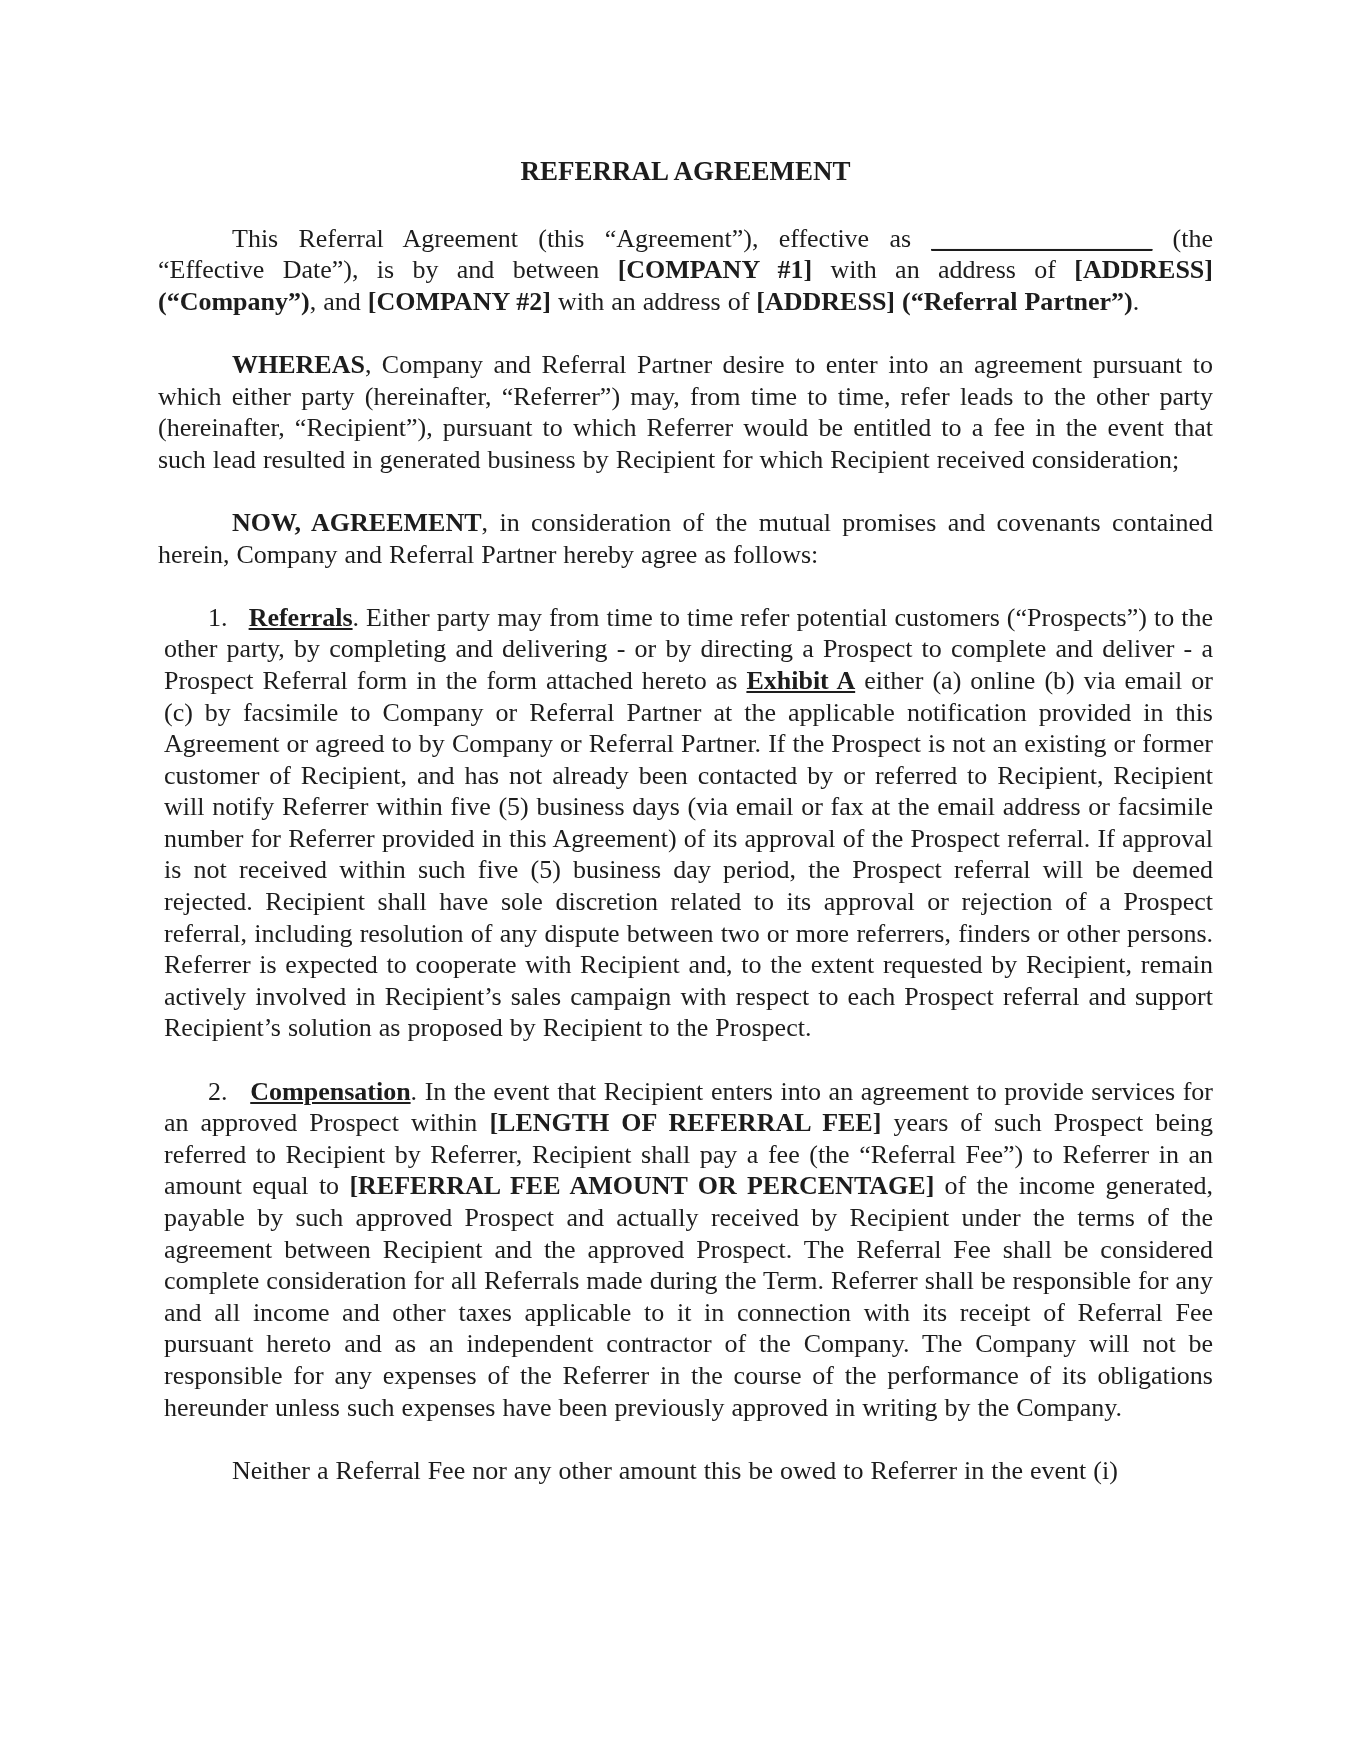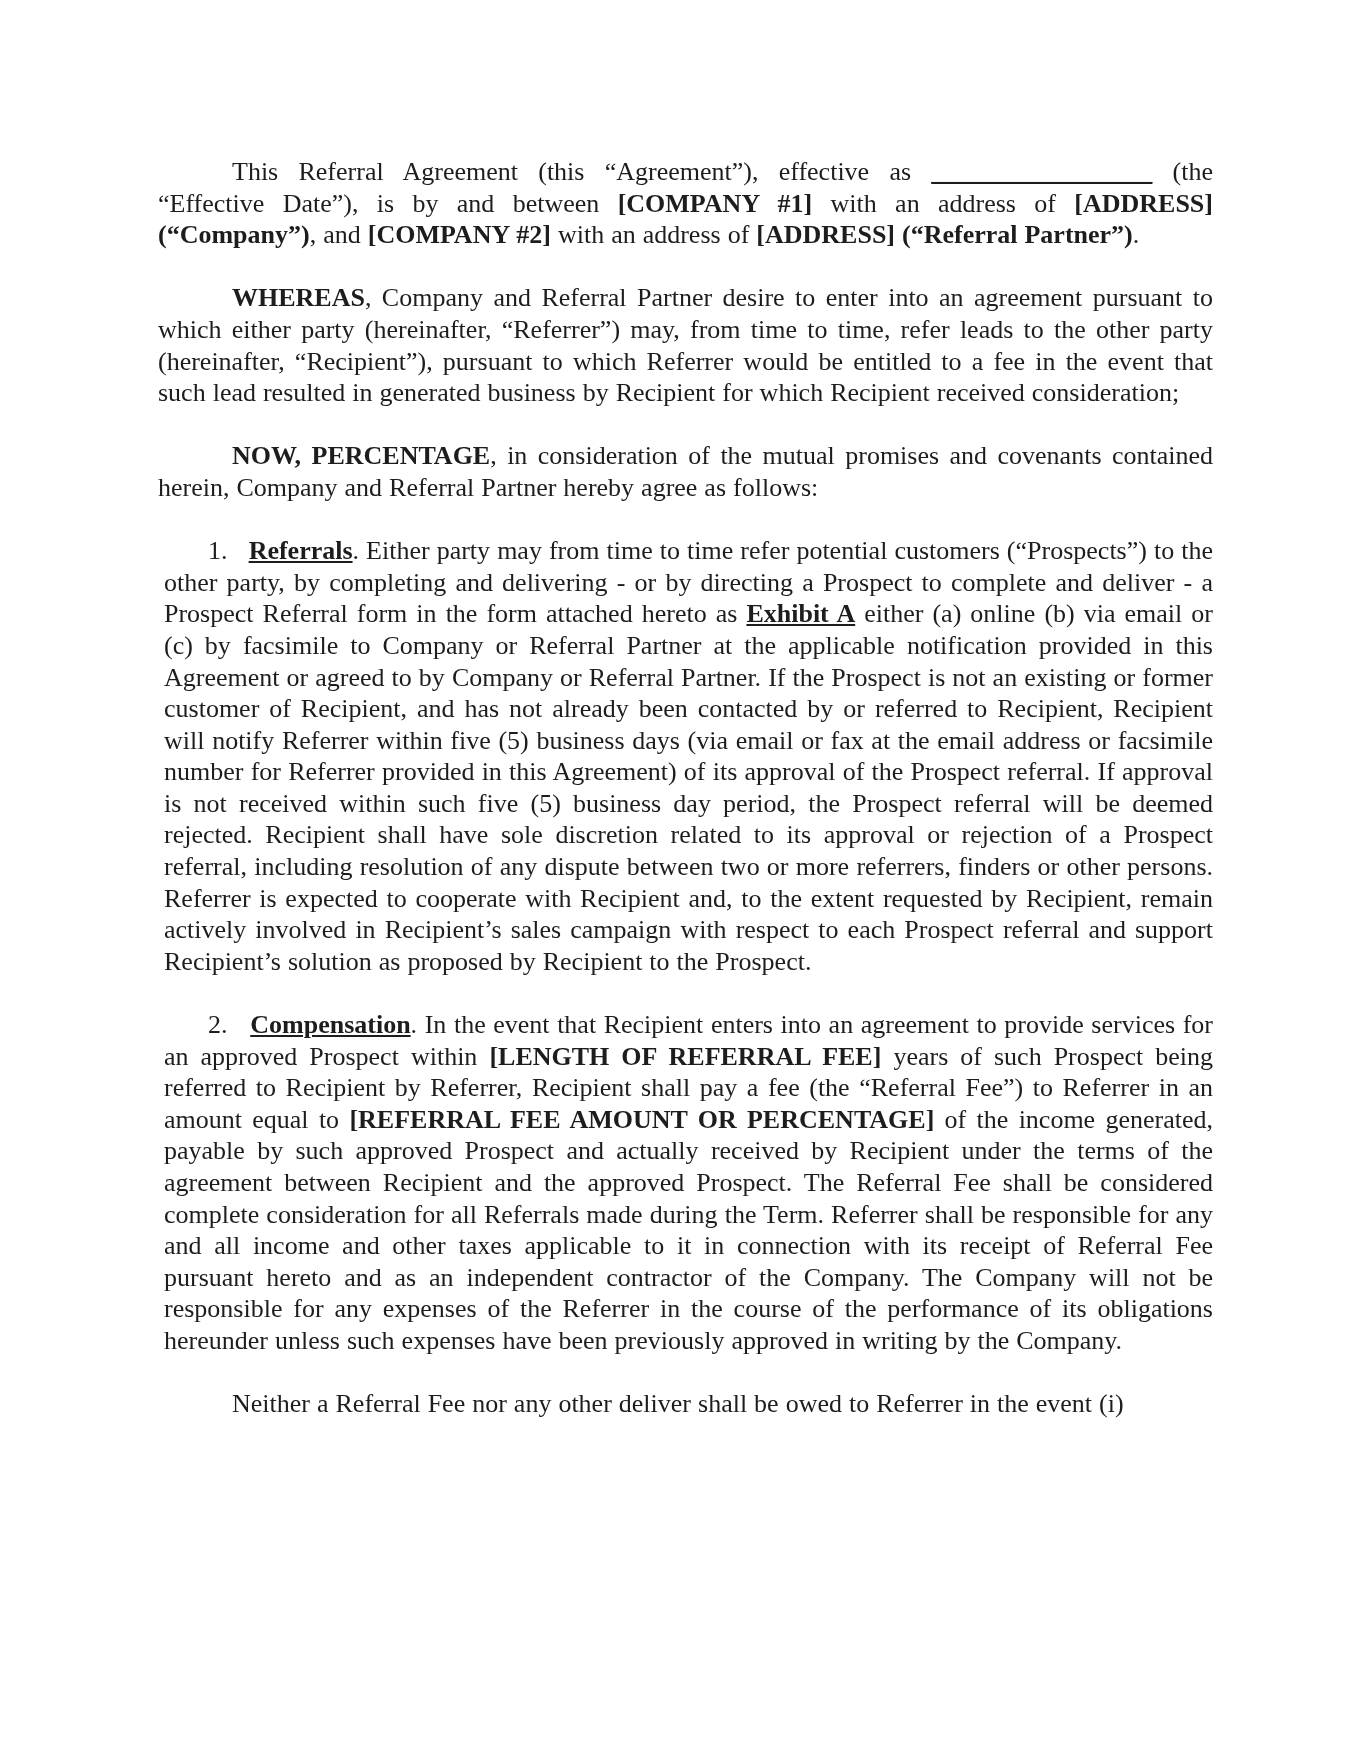--- a/index.html
+++ b/index.html
@@ -35,25 +35,26 @@
   .para.indent { text-indent: 74px; }
   .para.list   { text-indent: 44px; margin-left: 6px; }
   .b { font-weight: 700; }
   .u { text-decoration: underline; }
   .blank { letter-spacing: 0; text-decoration: underline; }
 </style>
 </head>
 <body>
 
 <div class="page">
+  <h1 class="doc-title">REFERRAL AGREEMENT</h1>
 
   <p class="para indent"><span>This Referral Agreement (this “Agreement”), effective as </span><span class="blank">_________________</span><span> (the “Effective Date”), is by and between </span><span class="b">[COMPANY #1]</span><span> with an address of </span><span class="b">[ADDRESS] (“Company”)</span><span>, and </span><span class="b">[COMPANY #2]</span><span> with an address of </span><span class="b">[ADDRESS] (“Referral Partner”)</span><span>.</span></p>
 
   <p class="para indent"><span class="b">WHEREAS</span><span>, Company and Referral Partner desire to enter into an agreement pursuant to which either party (hereinafter, “Referrer”) may, from time to time, refer leads to the other party (hereinafter, “Recipient”), pursuant to which Referrer would be entitled to a fee in the event that such lead resulted in generated business by Recipient for which Recipient received consideration;</span></p>
 
-  <p class="para indent"><span class="b">NOW, PERCENTAGE</span><span>, in consideration of the mutual promises and covenants contained herein, Company and Referral Partner hereby agree as follows:</span></p>
+  <p class="para indent"><span class="b">NOW, AGREEMENT</span><span>, in consideration of the mutual promises and covenants contained herein, Company and Referral Partner hereby agree as follows:</span></p>
 
   <p class="para list"><span>1.&nbsp;&nbsp;&nbsp;</span><span class="b u">Referrals</span><span>. Either party may from time to time refer potential customers (“Prospects”) to the other party, by completing and delivering - or by directing a Prospect to complete and deliver - a Prospect Referral form in the form attached hereto as </span><span class="b u">Exhibit A</span><span> either (a) online (b) via email or (c) by facsimile to Company or Referral Partner at the applicable notification provided in this Agreement or agreed to by Company or Referral Partner. If the Prospect is not an existing or former customer of Recipient, and has not already been contacted by or referred to Recipient, Recipient will notify Referrer within five (5) business days (via email or fax at the email address or facsimile number for Referrer provided in this Agreement) of its approval of the Prospect referral. If approval is not received within such five (5) business day period, the Prospect referral will be deemed rejected. Recipient shall have sole discretion related to its approval or rejection of a Prospect referral, including resolution of any dispute between two or more referrers, finders or other persons. Referrer is expected to cooperate with Recipient and, to the extent requested by Recipient, remain actively involved in Recipient’s sales campaign with respect to each Prospect referral and support Recipient’s solution as proposed by Recipient to the Prospect.</span></p>
 
   <p class="para list"><span>2.&nbsp;&nbsp;&nbsp;</span><span class="b u">Compensation</span><span>. In the event that Recipient enters into an agreement to provide services for an approved Prospect within </span><span class="b">[LENGTH OF REFERRAL FEE]</span><span> years of such Prospect being referred to Recipient by Referrer, Recipient shall pay a fee (the “Referral Fee”) to Referrer in an amount equal to </span><span class="b">[REFERRAL FEE AMOUNT OR PERCENTAGE]</span><span> of the income generated, payable by such approved Prospect and actually received by Recipient under the terms of the agreement between Recipient and the approved Prospect. The Referral Fee shall be considered complete consideration for all Referrals made during the Term. Referrer shall be responsible for any and all income and other taxes applicable to it in connection with its receipt of Referral Fee pursuant hereto and as an independent contractor of the Company. The Company will not be responsible for any expenses of the Referrer in the course of the performance of its obligations hereunder unless such expenses have been previously approved in writing by the Company.</span></p>
 
-  <p class="para indent"><span>Neither a Referral Fee nor any other deliver shall be owed to Referrer in the event (i)</span></p>
+  <p class="para indent"><span>Neither a Referral Fee nor any other amount this be owed to Referrer in the event (i)</span></p>
 </div>
 
 </body></html>

